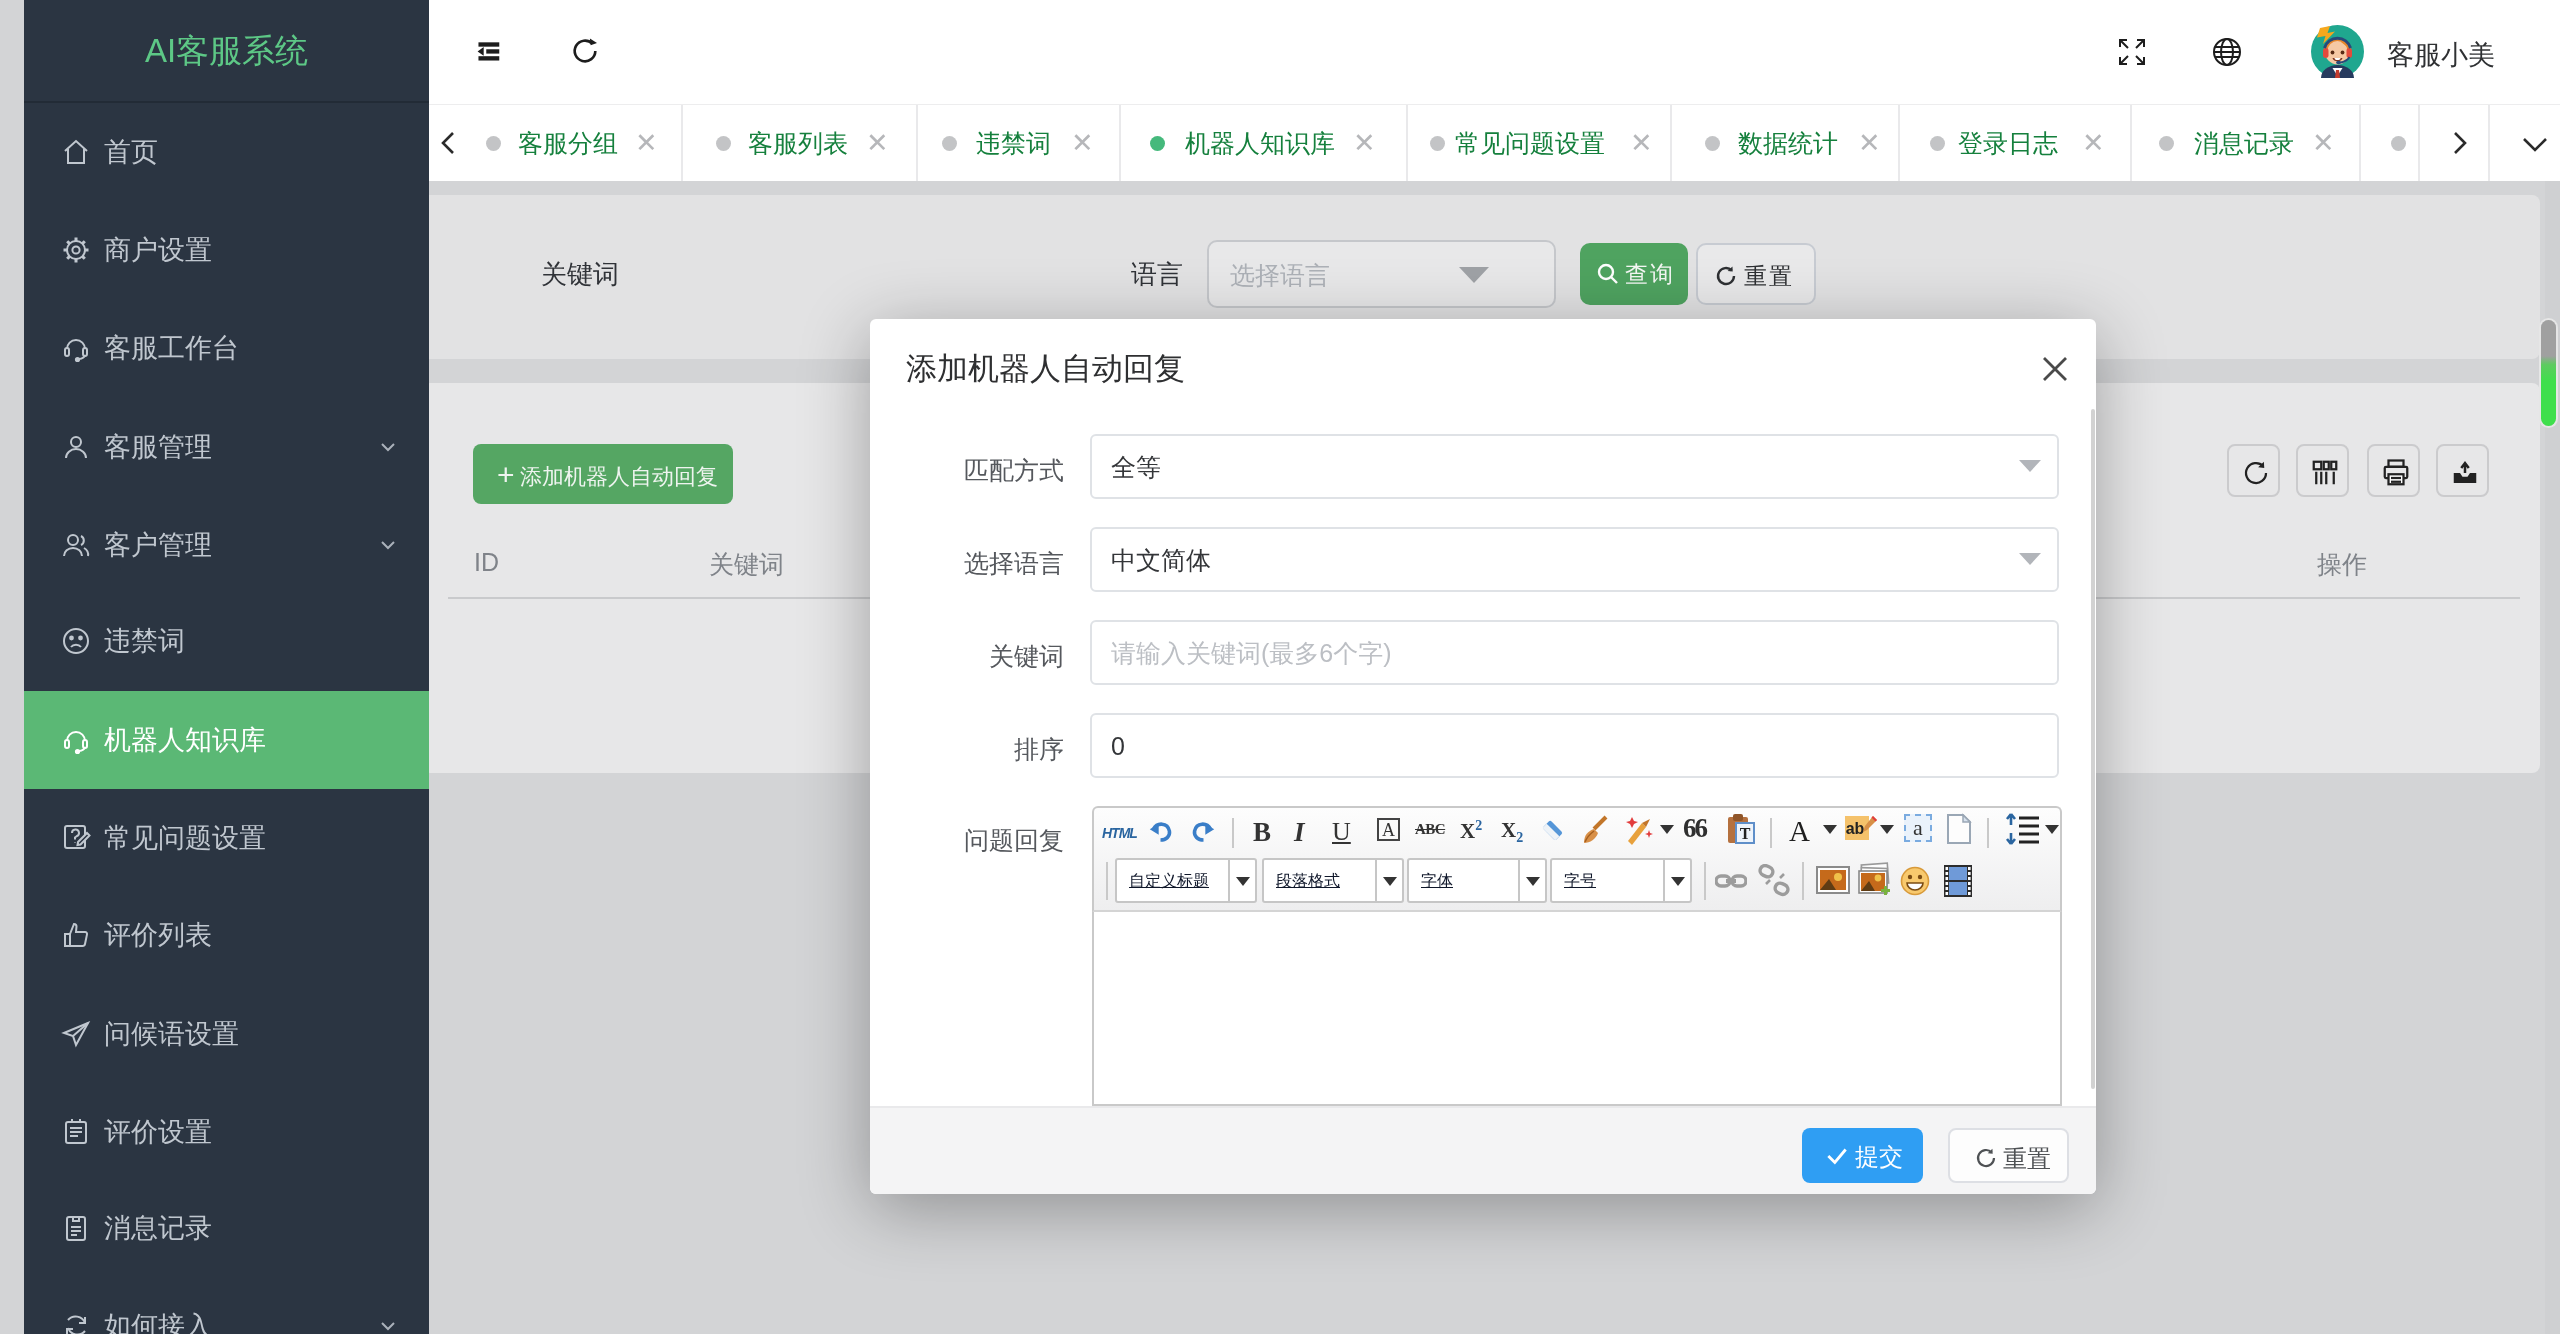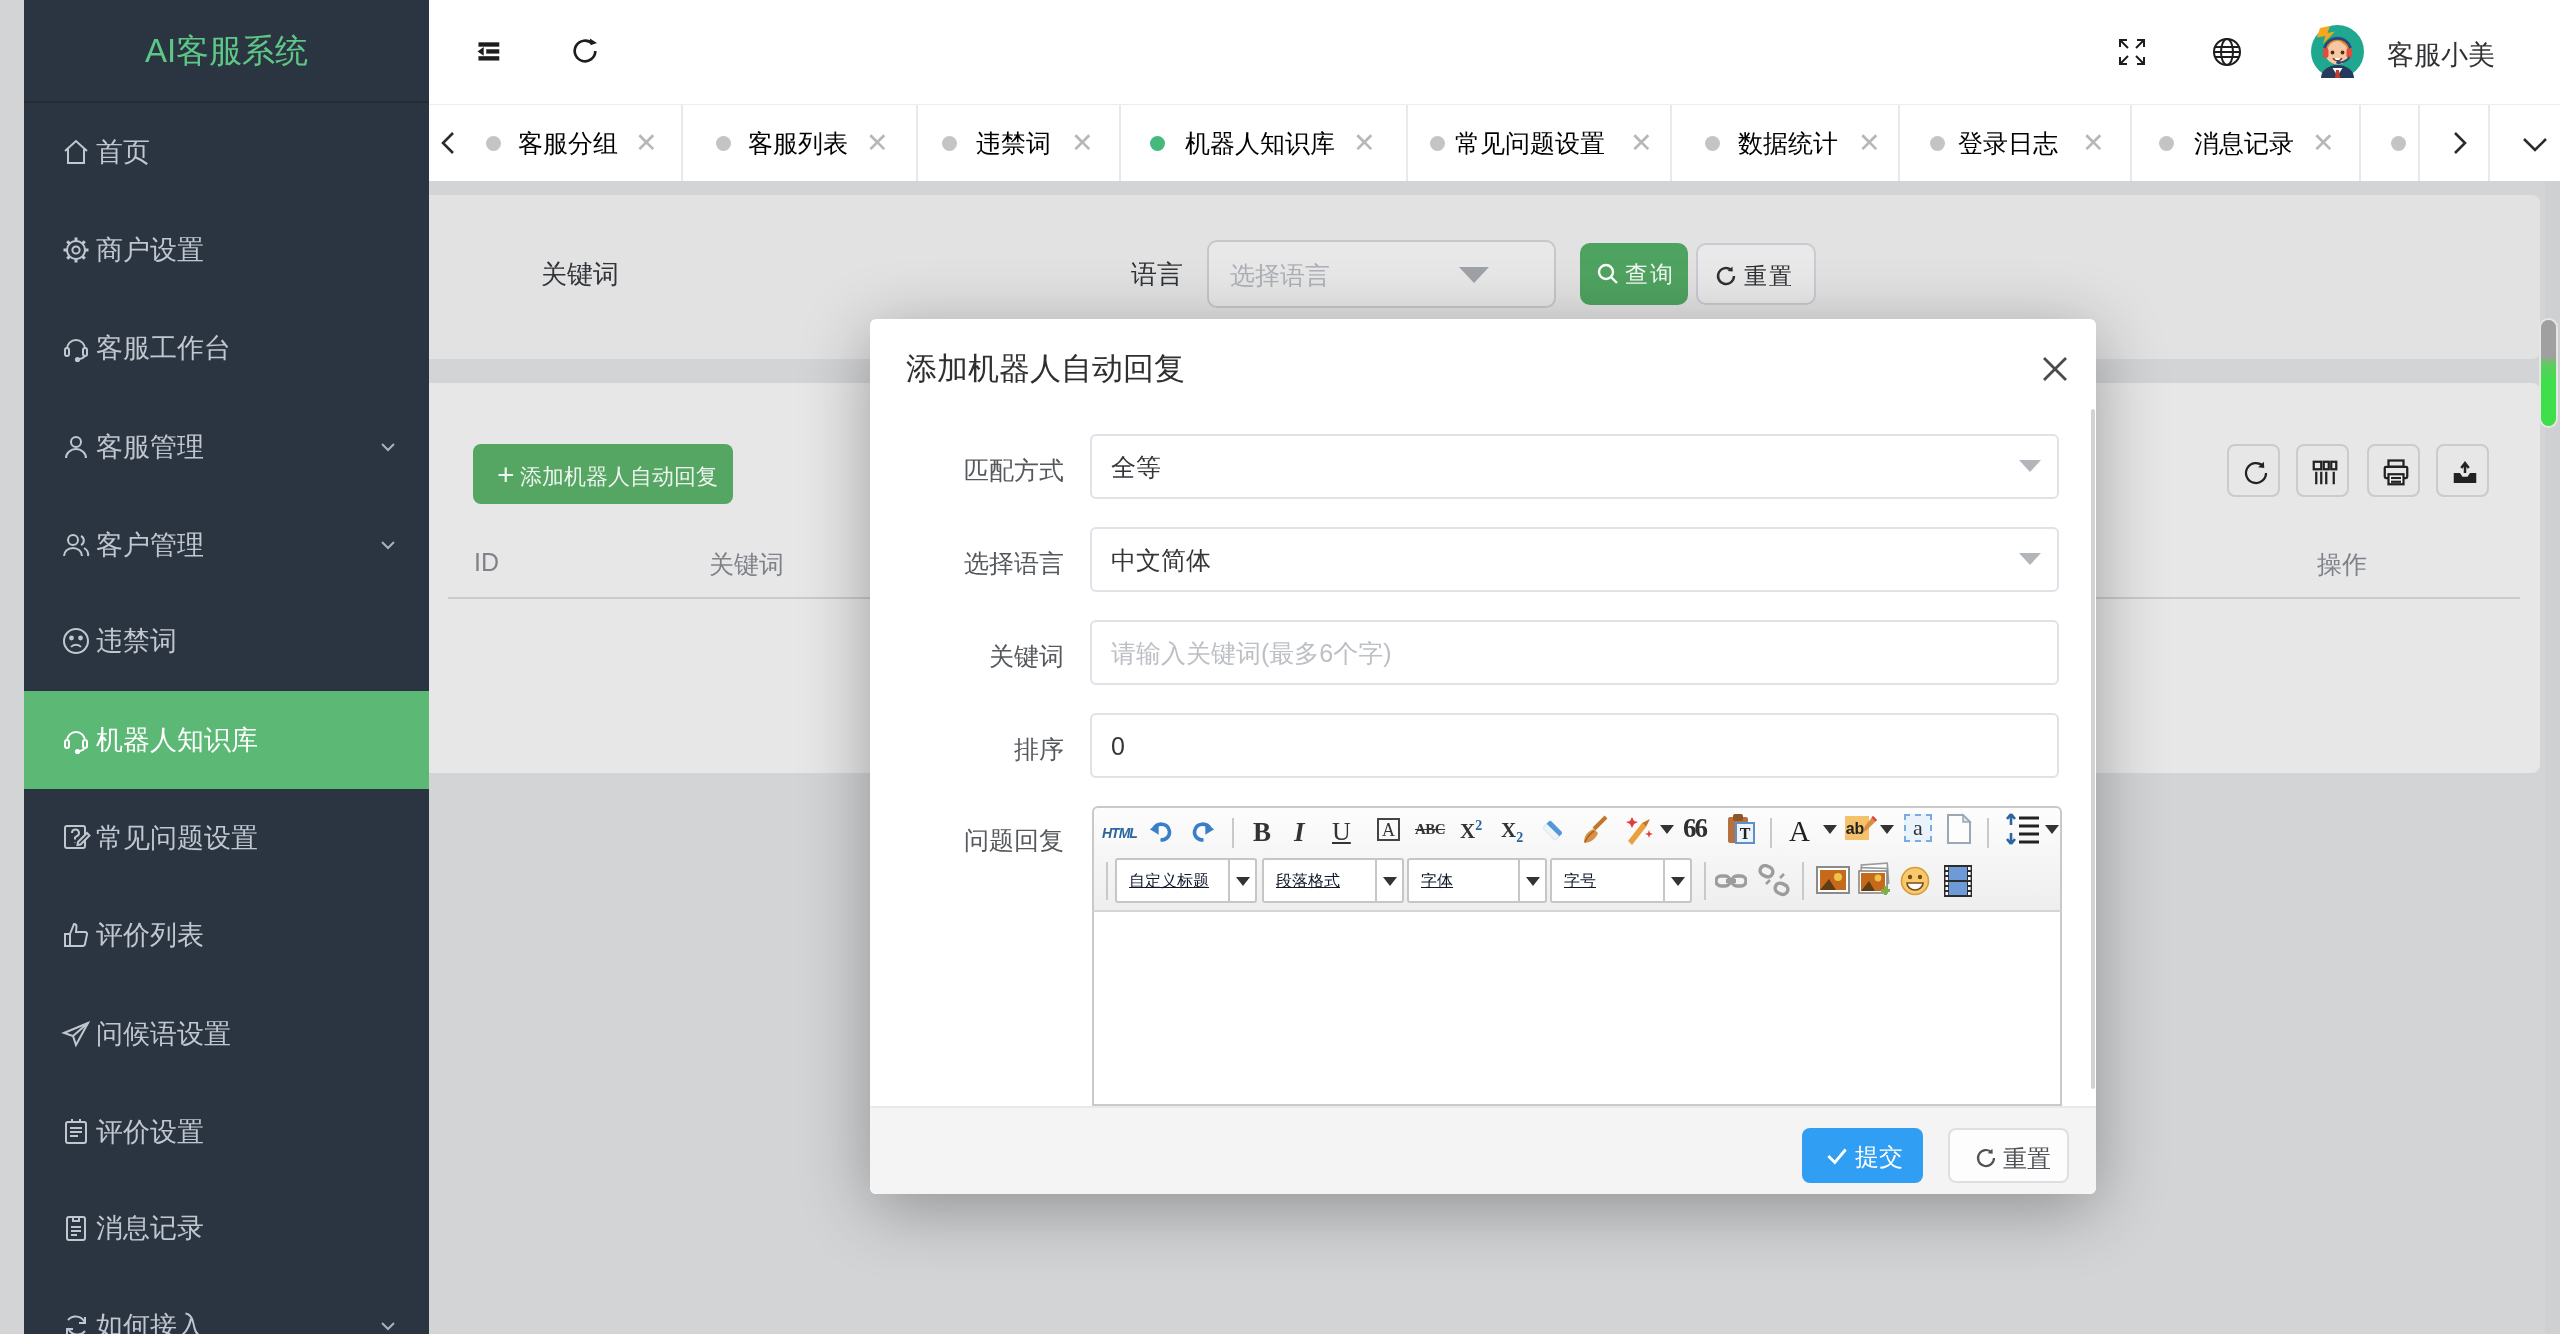--- a/index.html
+++ b/index.html
@@ -3,36 +3,36 @@
 <meta charset="utf-8">
 <style>
 * { margin:0; padding:0; box-sizing:border-box; }
 html,body { width:2560px; height:1334px; overflow:hidden; }
 body { font-family:"Liberation Sans", sans-serif; position:relative; background:#d3d4d6; }
 
 
 #sidebar { position:absolute; left:0; top:0; width:405px; height:1334px; background:#2b3542; z-index:5;margin-left:24px; }
 #logo { position:absolute; left:0; top:0; width:405px; height:103px; line-height:101px; text-align:center; color:#5dc886; font-size:33px; border-bottom:2px solid #222b36; }
 .mi { position:absolute; left:0; width:405px; height:98px; color:#c0c7cf; font-size:27px; }
-.mi .txt { position:absolute; left:72px; top:50%; transform:translateY(-50%); white-space:nowrap; }
+.mi .txt { position:absolute; left:80px; top:50%; transform:translateY(-50%); white-space:nowrap; }
 .mi svg.ic { position:absolute; left:36px; top:50%; transform:translateY(-50%); }
 .mi svg.ar { position:absolute; left:352px; top:50%; transform:translateY(-50%); }
 .mi.active { background:#5bb875; color:#ffffff; }
 
 
 #header { position:absolute; left:405px; top:0; width:2155px; height:104px; background:#ffffff; z-index:2; }
 #hname { position:absolute; left:2387px; top:37px; font-size:27px; color:#2f3133; z-index:3; }
 .hic { position:absolute; }
 
 
 #tabbar { position:absolute; left:405px; top:104px; width:2155px; height:77px; background:#ffffff; border-top:1px solid #ededee; z-index:2; }
 .tab { position:absolute; top:0; height:76px; border-right:2px solid #e9e9eb; }
 .tab .dot { position:absolute; top:31px; width:15px; height:15px; border-radius:50%; background:#c3c4c6; }
 .tab .dot.g { background:#45b97c; }
-.tab .tl { position:absolute; top:50%; transform:translateY(-50%); font-size:25px; color:#000000; white-space:nowrap; }
+.tab .tl { position:absolute; top:50%; transform:translateY(-50%); font-size:25px; color:#15803d; white-space:nowrap; }
 .tab .x { position:absolute; top:50%; transform:translateY(-50%); font-size:27px; color:#b6b7ba; }
 .tchev { position:absolute; }
 
 
 #content { position:absolute; left:405px; top:181px; width:2140px; height:1153px; background:#d3d4d6; }
 #spanel { position:absolute; left:16px; top:14px; width:2119px; height:164px; background:#e2e2e3; border-radius:8px; }
 .flabel { position:absolute; font-size:26px; color:#303338; }
 .input { position:absolute; background:#e8e8e9; border:2px solid #c5c7cb; border-radius:10px; }
 .ph { position:absolute; font-size:25px; color:#adb1b7; white-space:nowrap; }
 .scaret { position:absolute; width:0; height:0; border-left:15px solid transparent; border-right:15px solid transparent; border-top:16px solid #9fa2a6; }

